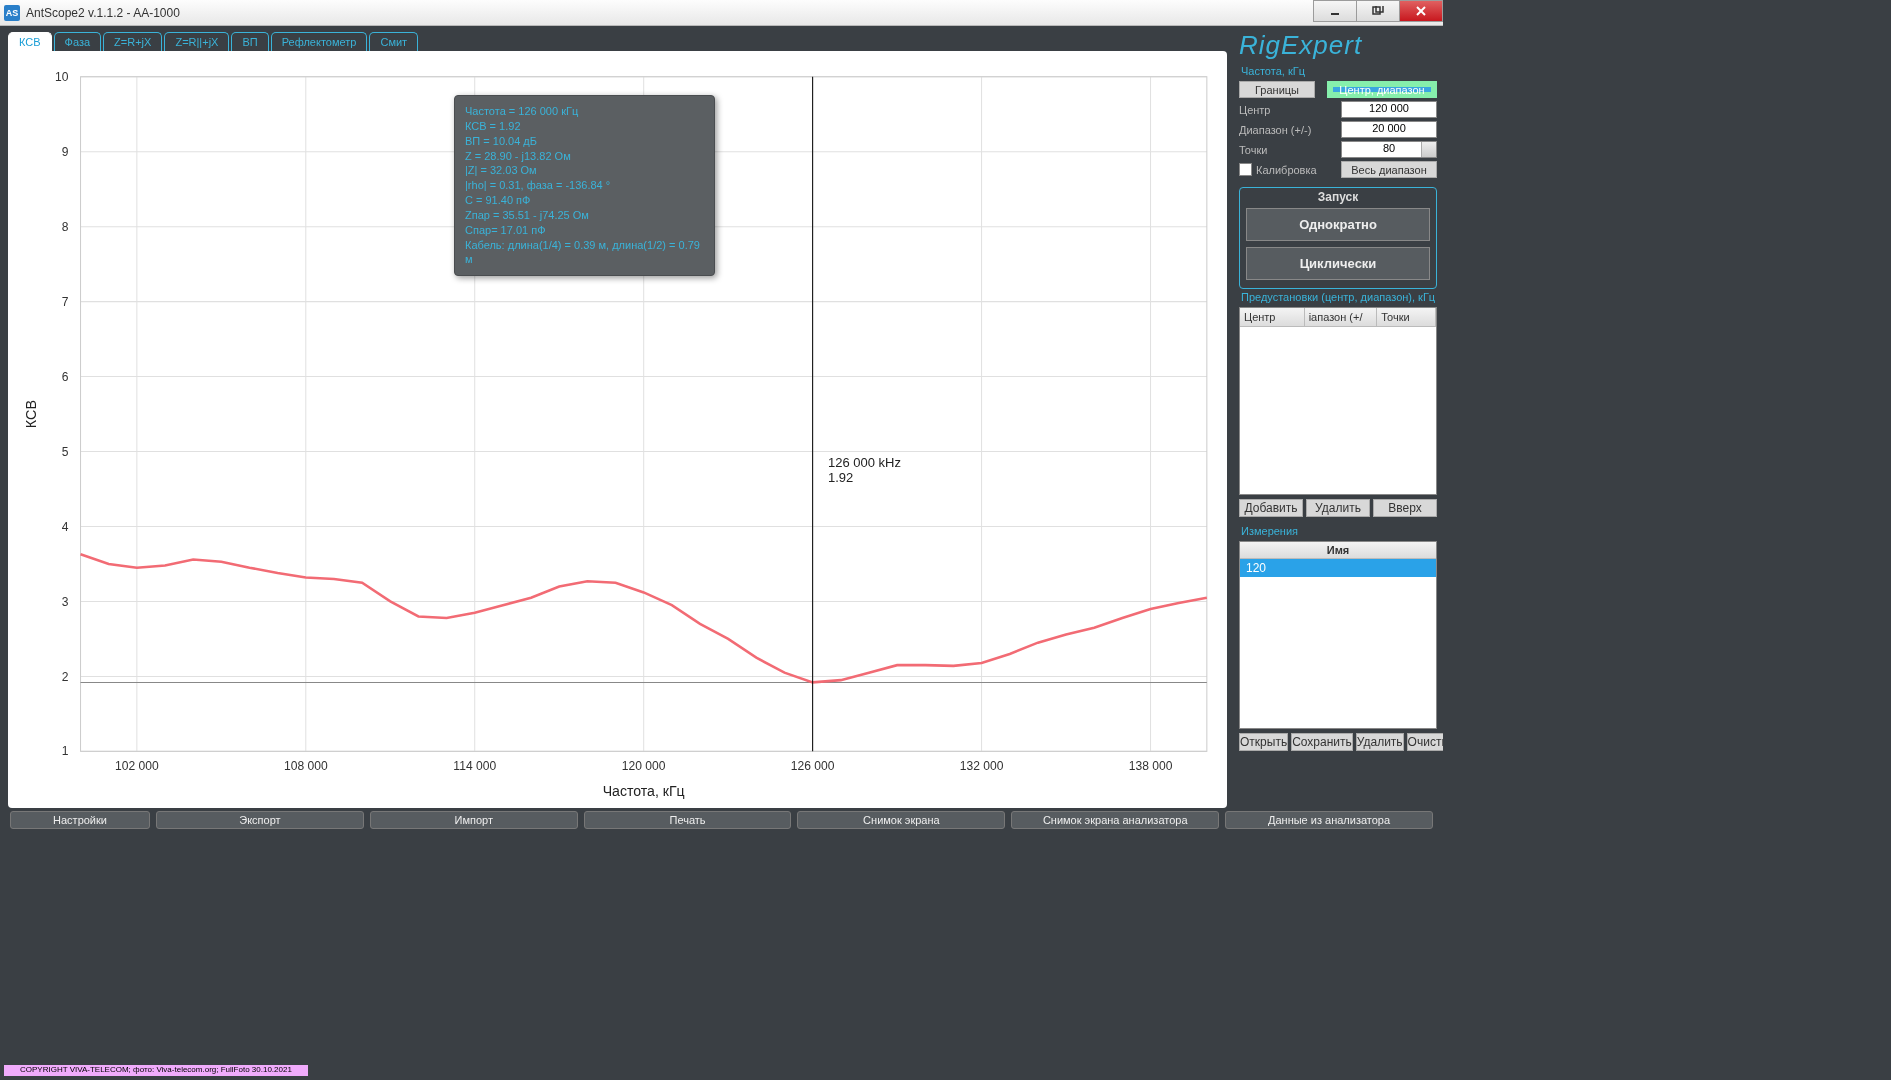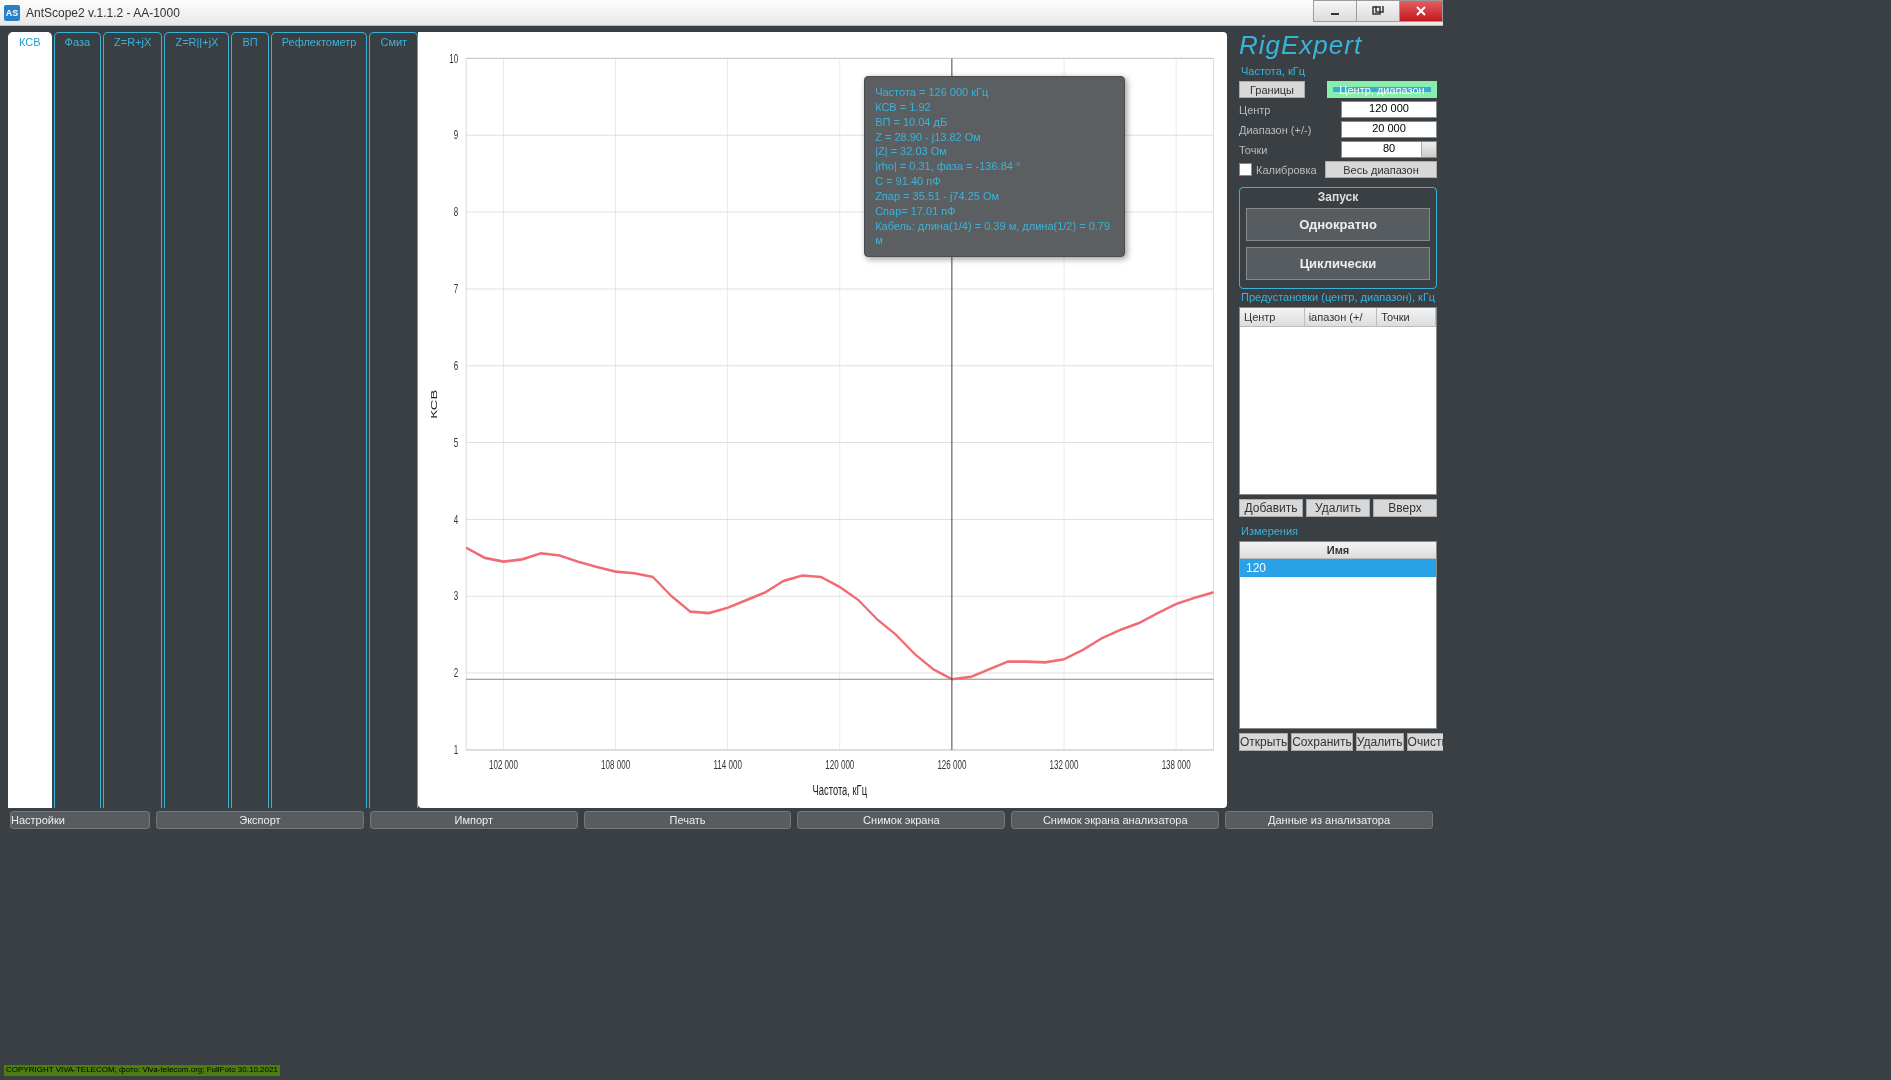--- a/index.html
+++ b/index.html
@@ -50,21 +50,21 @@
   .win-btn svg { display: block; }
 
   
   .content {
     display: flex;
     height: calc(100% - 26px - 24px);
   }
   .left {
     flex: 1;
     display: flex;
-    flex-direction: row;
+    flex-direction: column;
     padding: 6px 8px 0 8px;
   }
   .right {
     width: 208px;
     padding: 4px 6px 2px 4px;
     display: flex;
     flex-direction: column;
   }
 
   
@@ -291,22 +291,22 @@
     font-size: 11px;
     cursor: pointer;
   }
   .bottom-btn.left { flex: 0 0 170px; margin-left: 56px; }
 
   .watermark {
     position: absolute;
     left: 4px; bottom: 4px;
     font-size: 8px;
     color: #000;
-    background: #4d7c0f;
-    padding: 1px 2px;
+    background: #f0abfc;
+    padding: 1px 16px;
     line-height: 1.1;
   }
 </style>
 </head>
 <body>
 
 <div class="titlebar">
   <div class="app-icon">AS</div>
   <span>AntScope2 v.1.1.2 - AA-1000</span>
   <div class="win-controls">
@@ -404,41 +404,41 @@
     </div>
   </div>
 
   <div class="right">
     <div class="logo">
       <span>Rig</span><b>Expert</b>
     </div>
     <div class="section-label">Частота, кГц</div>
 
     <div class="param-row">
-      <div class="btn-sm grey" style="width:66px">Границы</div>
+      <div class="btn-sm grey" style="width:76px">Границы</div>
       <div style="flex:1"></div>
       <div class="btn-sm" style="width:110px">Центр, диапазон</div>
     </div>
     <div class="param-row">
       <span class="lbl">Центр</span>
       <div class="inp">120 000</div>
     </div>
     <div class="param-row">
       <span class="lbl">Диапазон (+/-)</span>
       <div class="inp">20 000</div>
     </div>
     <div class="param-row">
       <span class="lbl">Точки</span>
       <div class="inp spin">80</div>
     </div>
     <div class="param-row">
       <span class="checkbox"></span>
       <span class="lbl" style="flex:0 0 auto">Калибровка</span>
       <div style="flex:1"></div>
-      <div class="btn-sm grey" style="width:112px">Весь диапазон</div>
+      <div class="btn-sm grey" style="width:96px">Весь диапазон</div>
     </div>
 
     <div class="group-box">
       <div class="title">Запуск</div>
       <div class="launch-btns">
         <div class="launch-btn">Однократно</div>
         <div class="launch-btn">Циклически</div>
       </div>
     </div>
 

